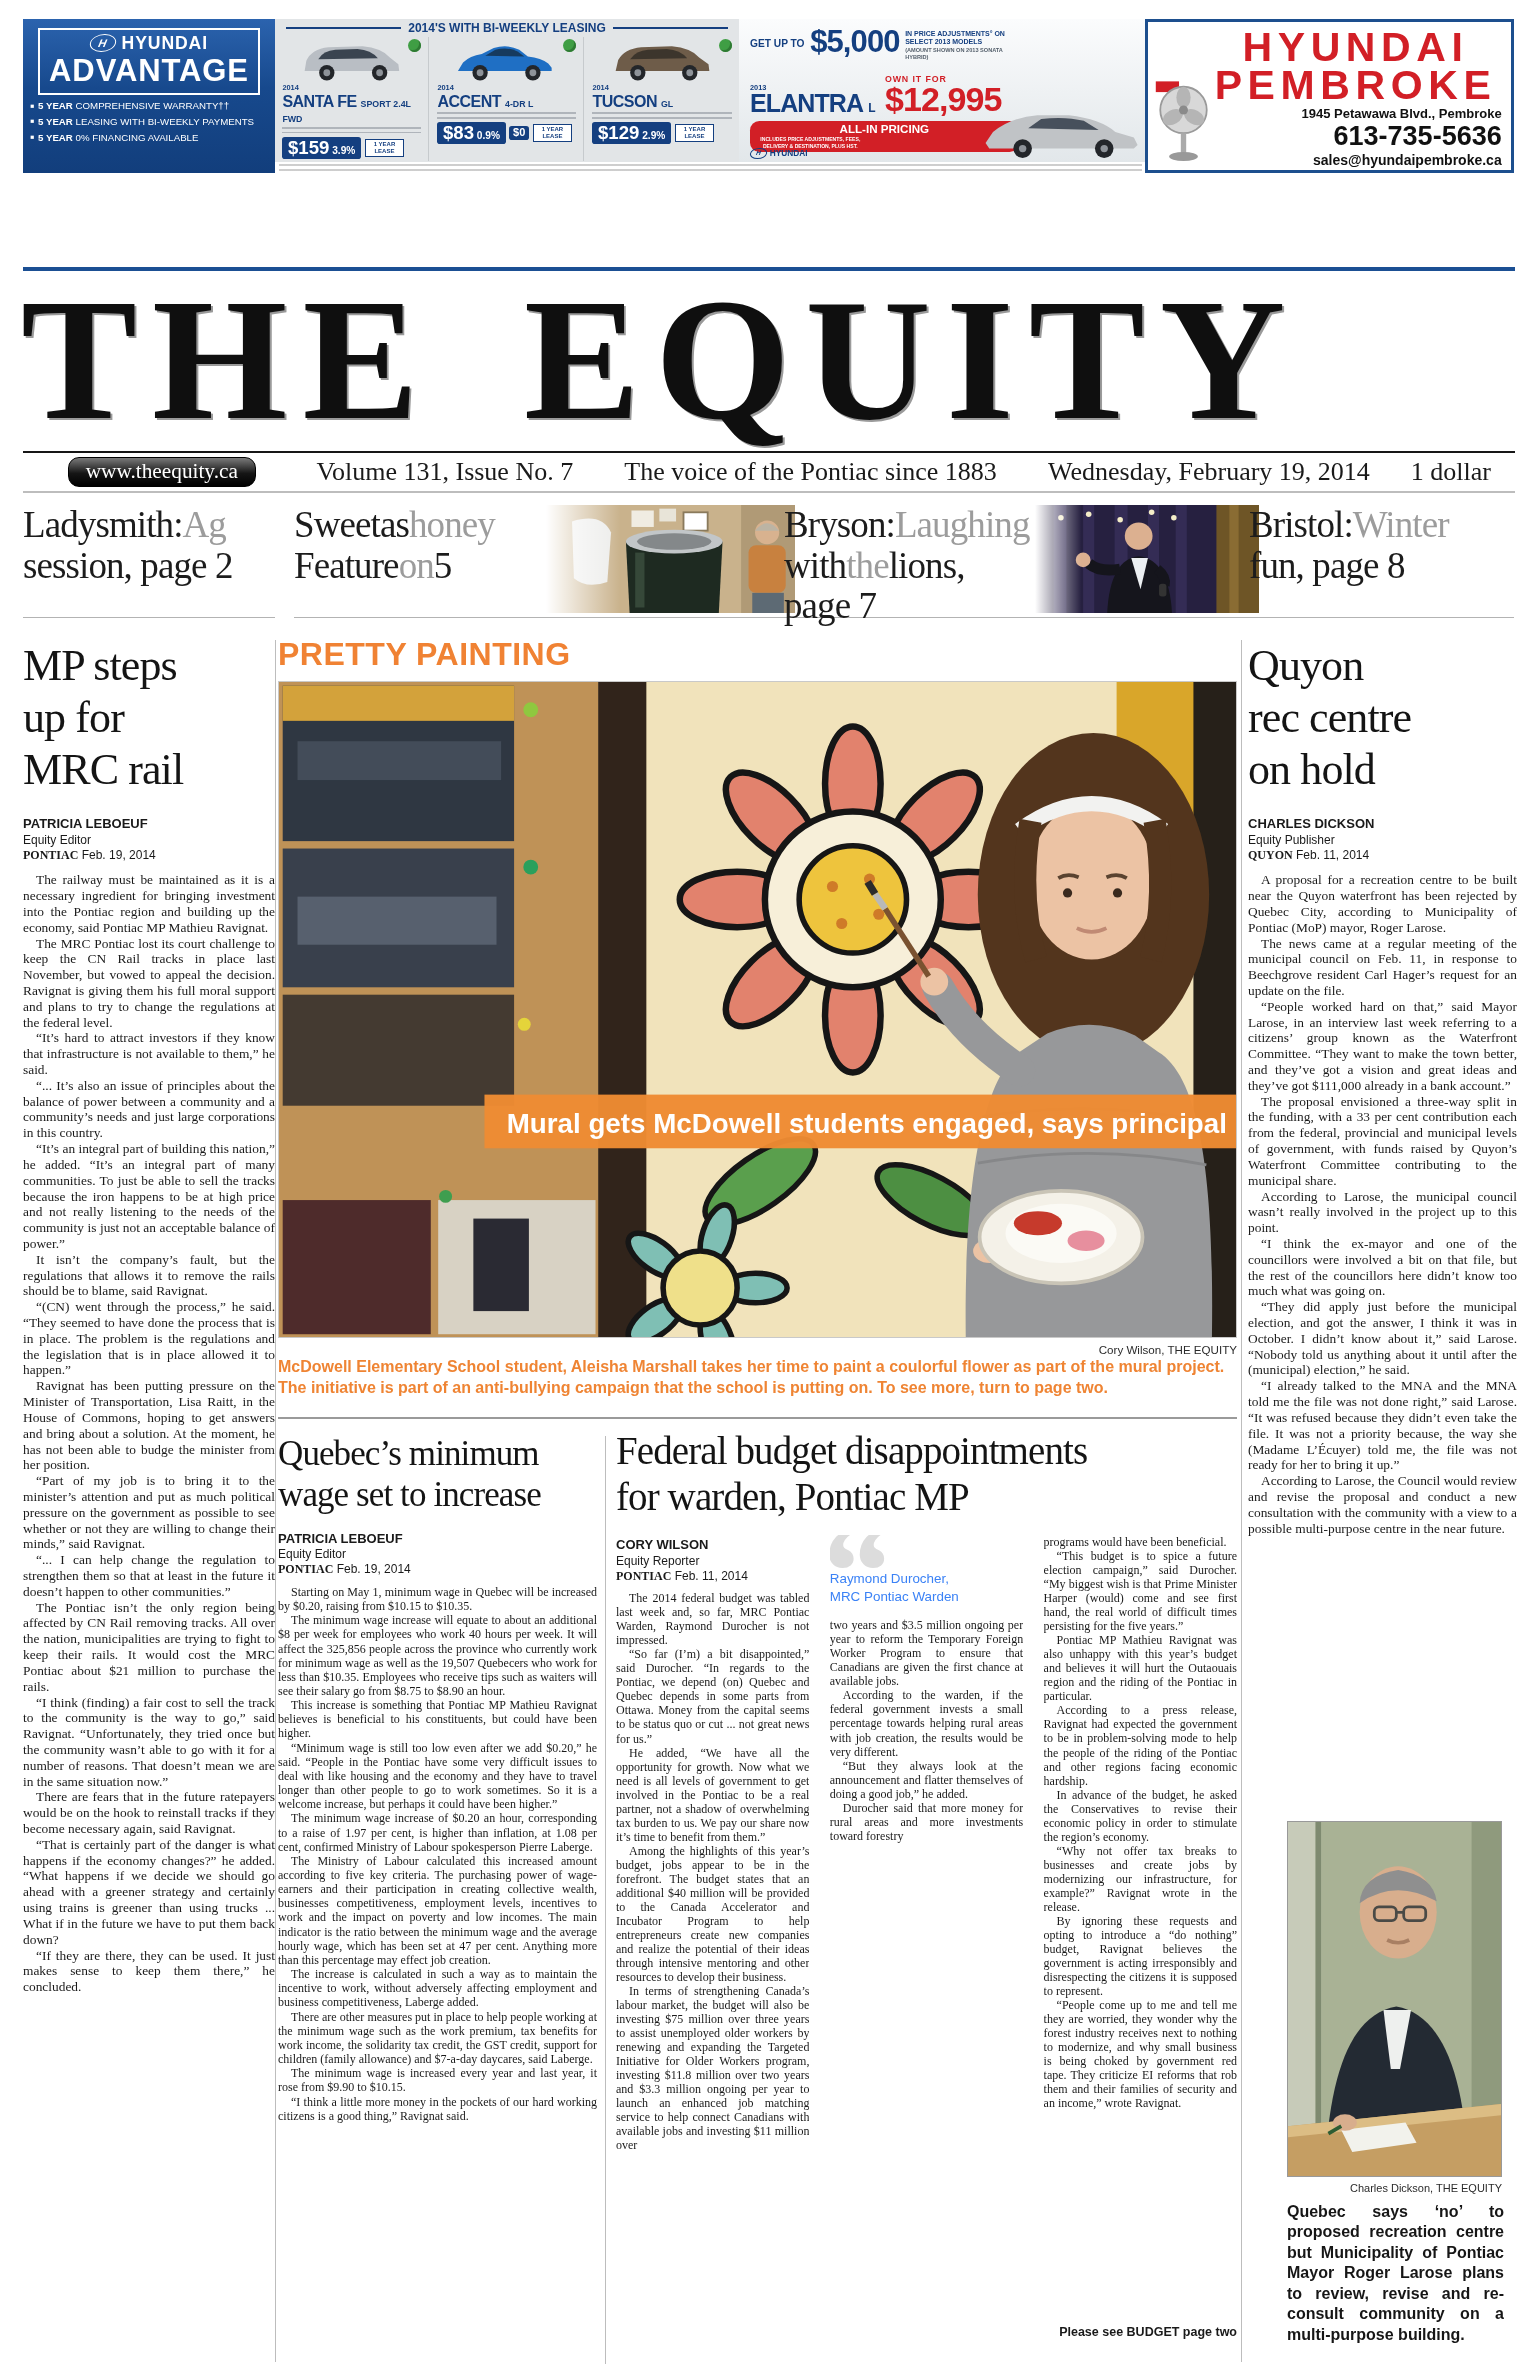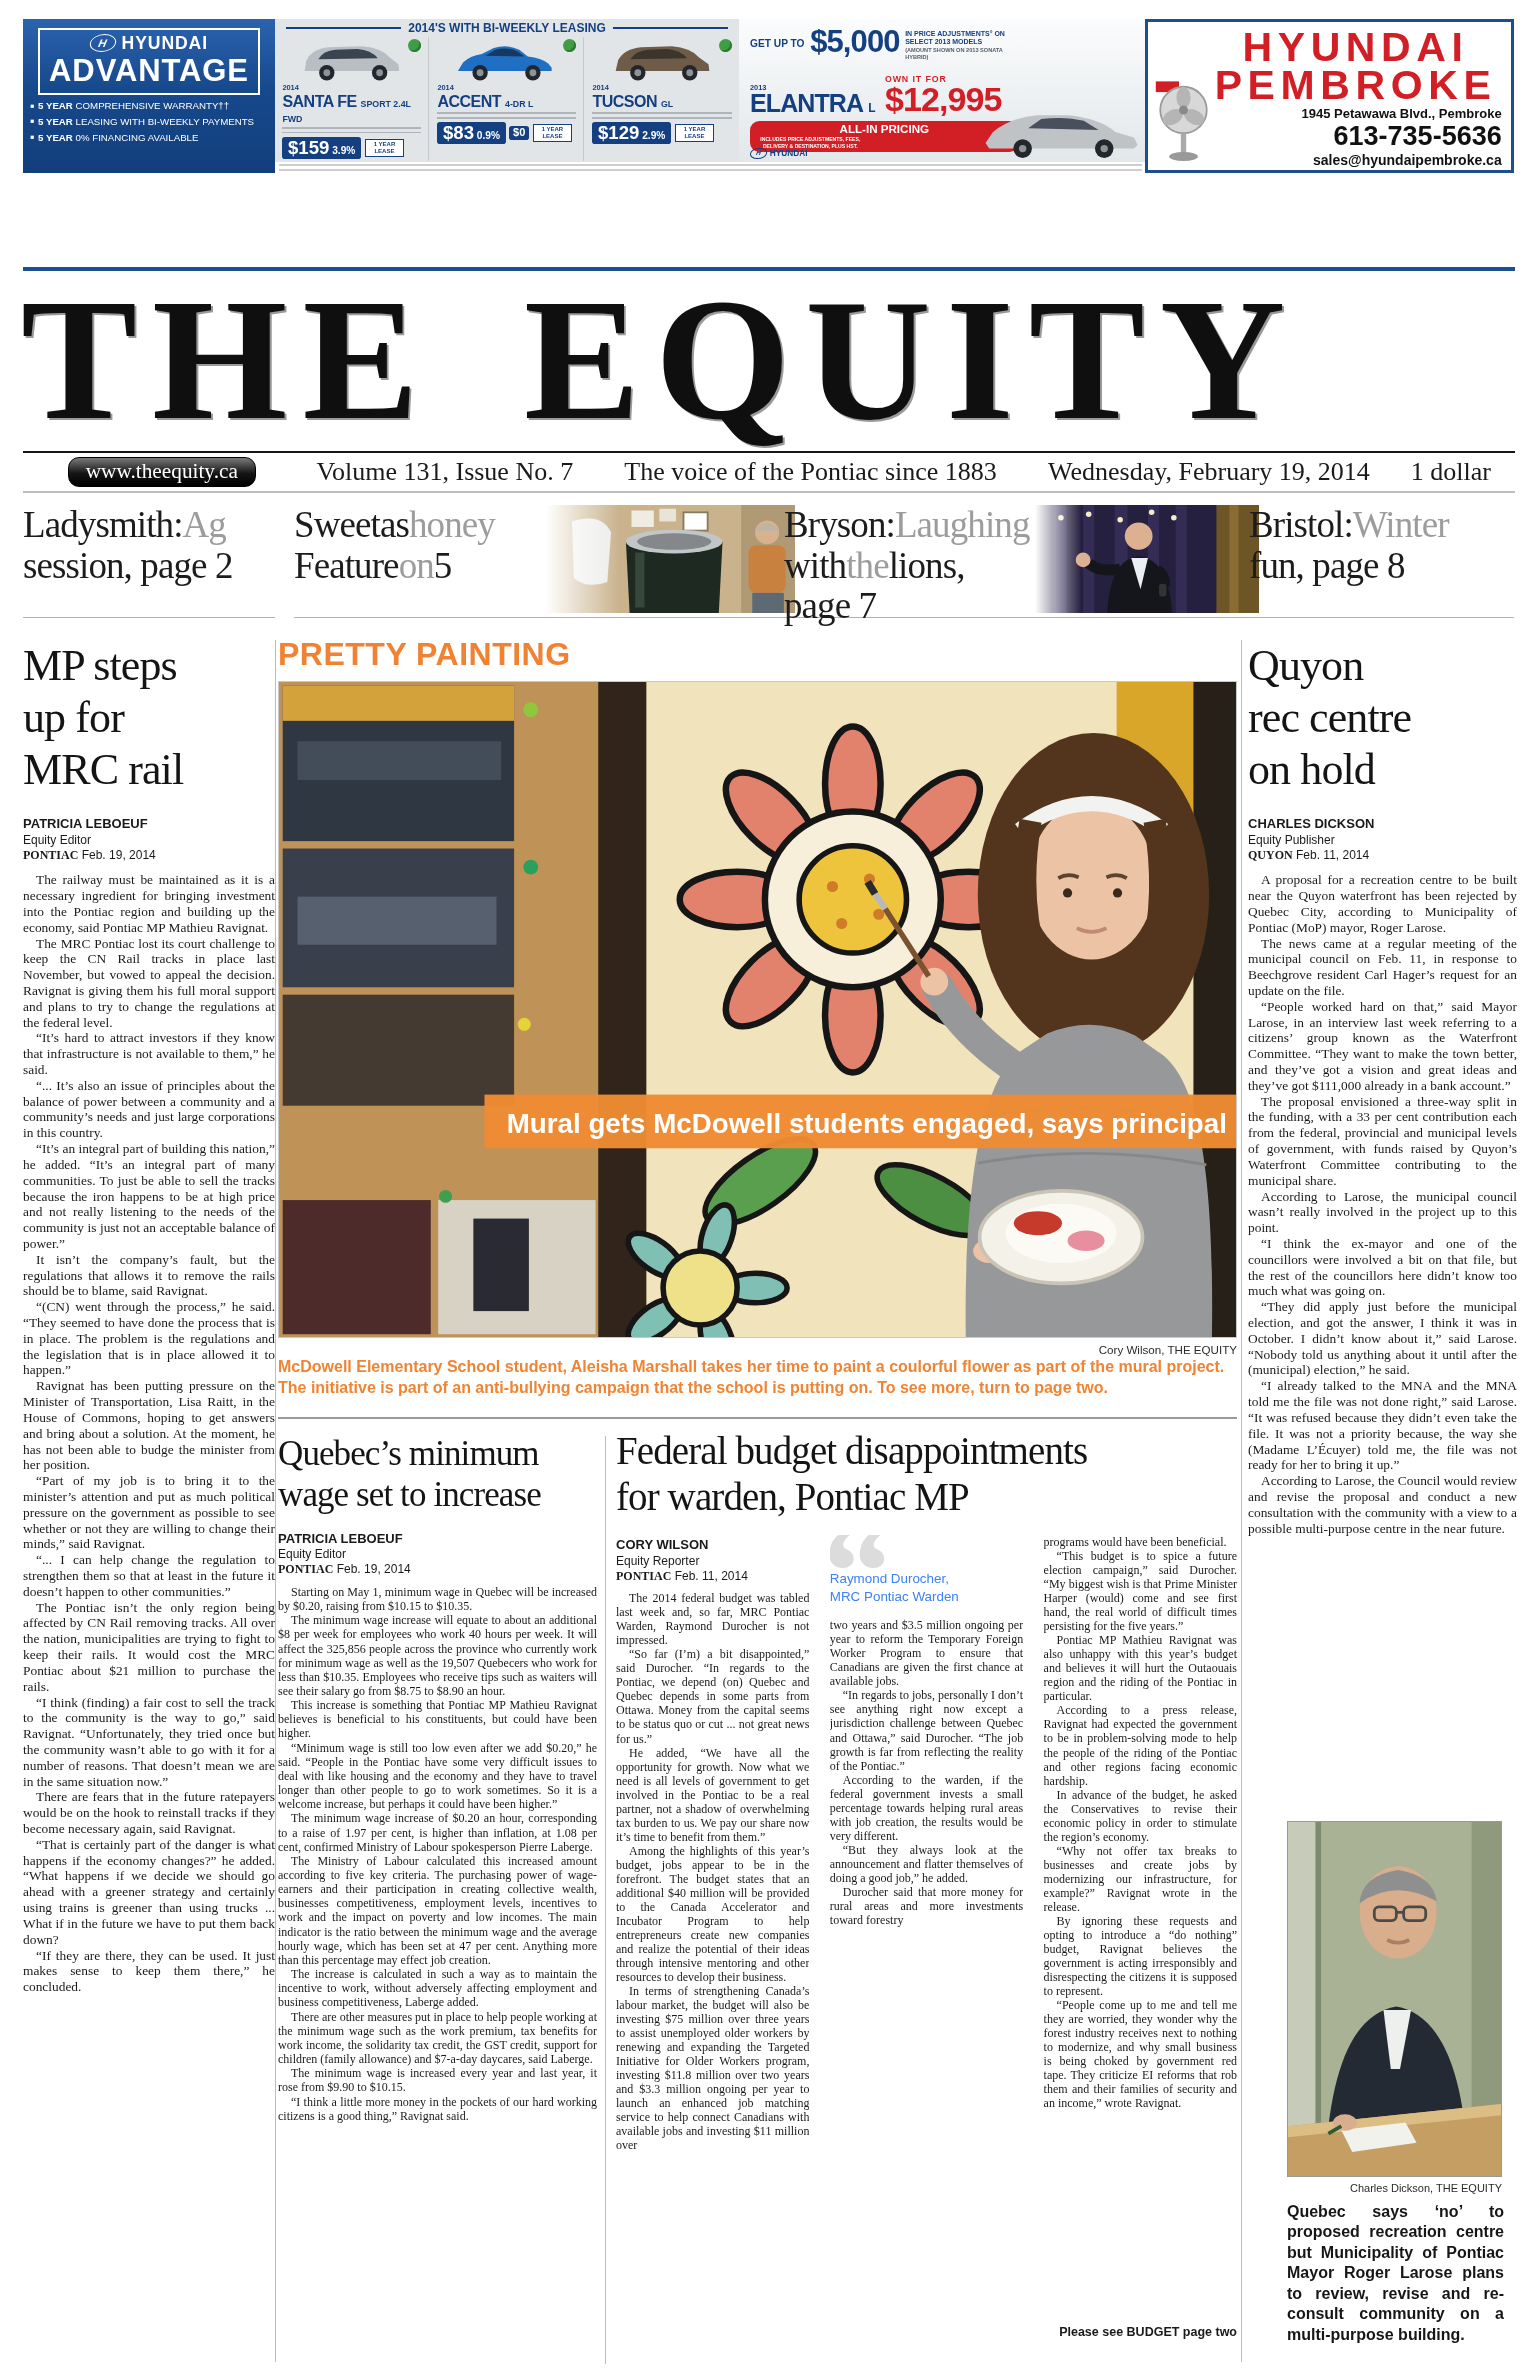--- a/index.html
+++ b/index.html
@@ -588,21 +588,20 @@
       <div class="bcol">
         <div class="pq">
           <div class="pq-mark">“</div>
           <div class="pq-attr">
             <div>Raymond Durocher,</div>
             <div>MRC Pontiac Warden</div>
           </div>
         </div>
         <div class="body no-first-indent">
             <p>two years and $3.5 million ongoing per year to reform the Temporary Foreign Worker Program to ensure that Canadians are given the first chance at available jobs.</p>
-            <p>“In regards to jobs, personally I don’t see anything right now except a jurisdiction challenge between Quebec and Ottawa,” said Durocher. “The job growth is far from reflecting the reality of the Pontiac.”</p>
             <p>According to the warden, if the federal government invests a small percentage towards helping rural areas with job creation, the results would be very different.</p>
             <p>“But they always look at the announcement and flatter themselves of doing a good job,” he added.</p>
             <p>Durocher said that more money for rural areas and more investments toward forestry</p>
           </div>
       </div>
       <div class="bcol">
         <div class="body no-first-indent">
             <p>programs would have been beneficial.</p>
             <p>“This budget is to spice a future election campaign,” said Durocher. “My biggest wish is that Prime Minister Harper (would) come and see first hand, the real world of difficult times persisting for the five years.”</p>
             <p>Pontiac MP Mathieu Ravignat was also unhappy with this year’s budget and believes it will hurt the Outaouais region and the riding of the Pontiac in particular.</p>

